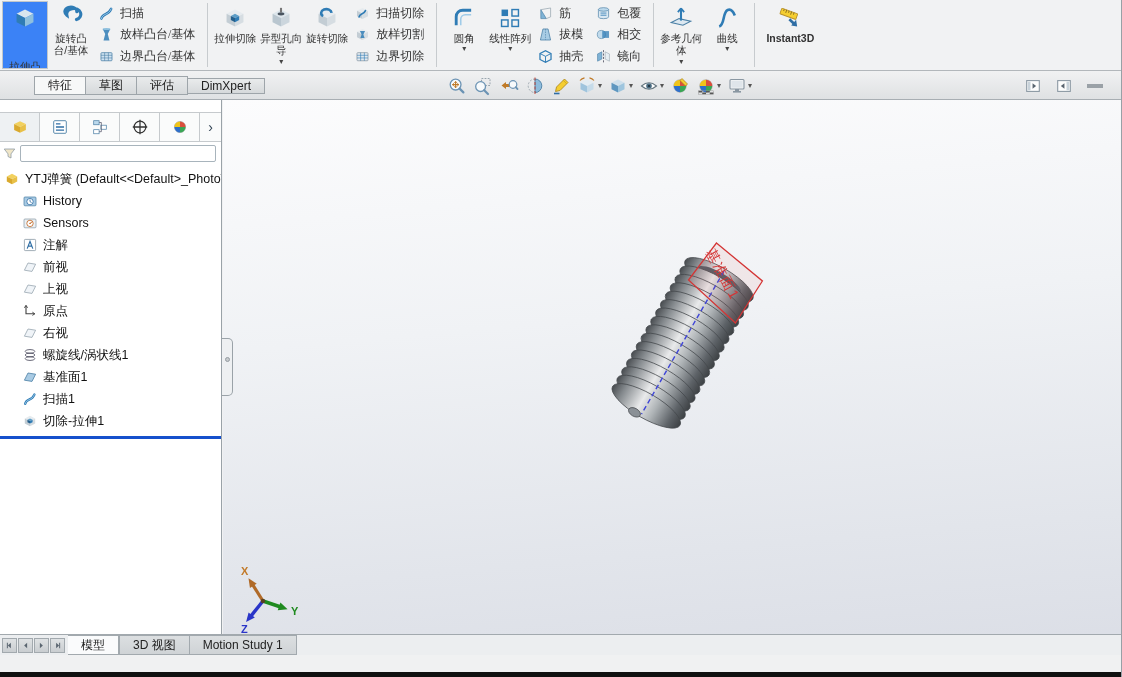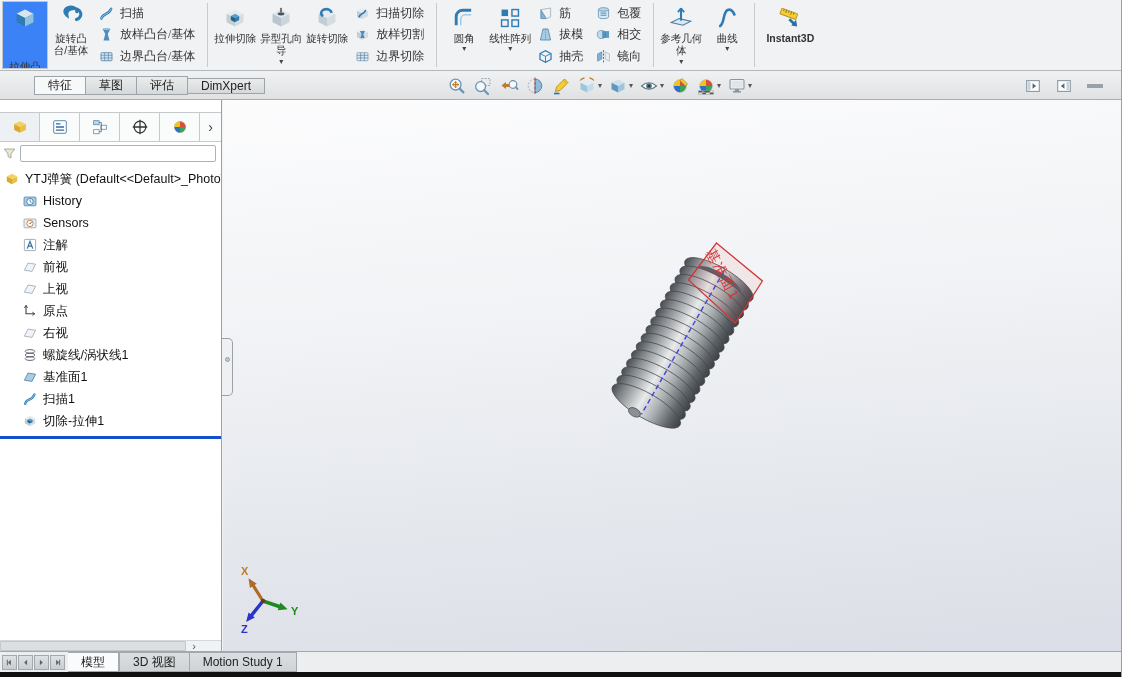--- a/index.html
+++ b/index.html
@@ -73,21 +73,21 @@
   
   #viewport{position:absolute;top:100px;left:223px;right:0;height:551px;
             background:linear-gradient(175deg,#fcfcfd 0%,#f0f2f5 40%,#e2e5eb 78%,#dbdee6 100%);}
   #vpsvg{position:absolute;inset:0;width:100%;height:100%;}
 
   #splittertab{position:absolute;left:222px;top:338px;width:11px;height:58px;background:#eef0f2;
                border:1px solid #9aa2a8;border-left:none;border-radius:0 5px 5px 0;cursor:pointer;}
   .dotgrip{width:5px;height:5px;border-radius:50%;background:#c6cacd;border:1px solid #959ca2;margin:18px auto 0;}
 
   
-  #bottombar{position:absolute;left:0;right:0;bottom:5px;height:21px;background:#eceef0;
+  #bottombar{position:absolute;left:0;right:0;bottom:22px;height:21px;background:#eceef0;
              border-top:1px solid #a2a9ae;display:flex;align-items:stretch;}
   .bnav{display:flex;align-items:center;gap:1px;padding:0 3px 0 2px;}
   .nbtn{width:15px;height:15px;background:linear-gradient(#dfe2e4,#c9cdd0);border:1px solid #a2a9ae;
         display:flex;align-items:center;justify-content:center;cursor:pointer;}
   .nbtn .icon{width:11px;height:11px;}
   .btab{display:flex;align-items:center;padding:0 13px;font-size:12px;color:#222;cursor:pointer;
         background:linear-gradient(#dcdfe1,#cfd3d6);border:1px solid #a2a9ae;border-left:none;}
   .btab:nth-child(2){border-left:1px solid #a2a9ae;}
   .btab.active{background:#fafbfc;}
   #blackedge{position:absolute;left:0;right:0;bottom:0;height:5px;background:#101010;}

